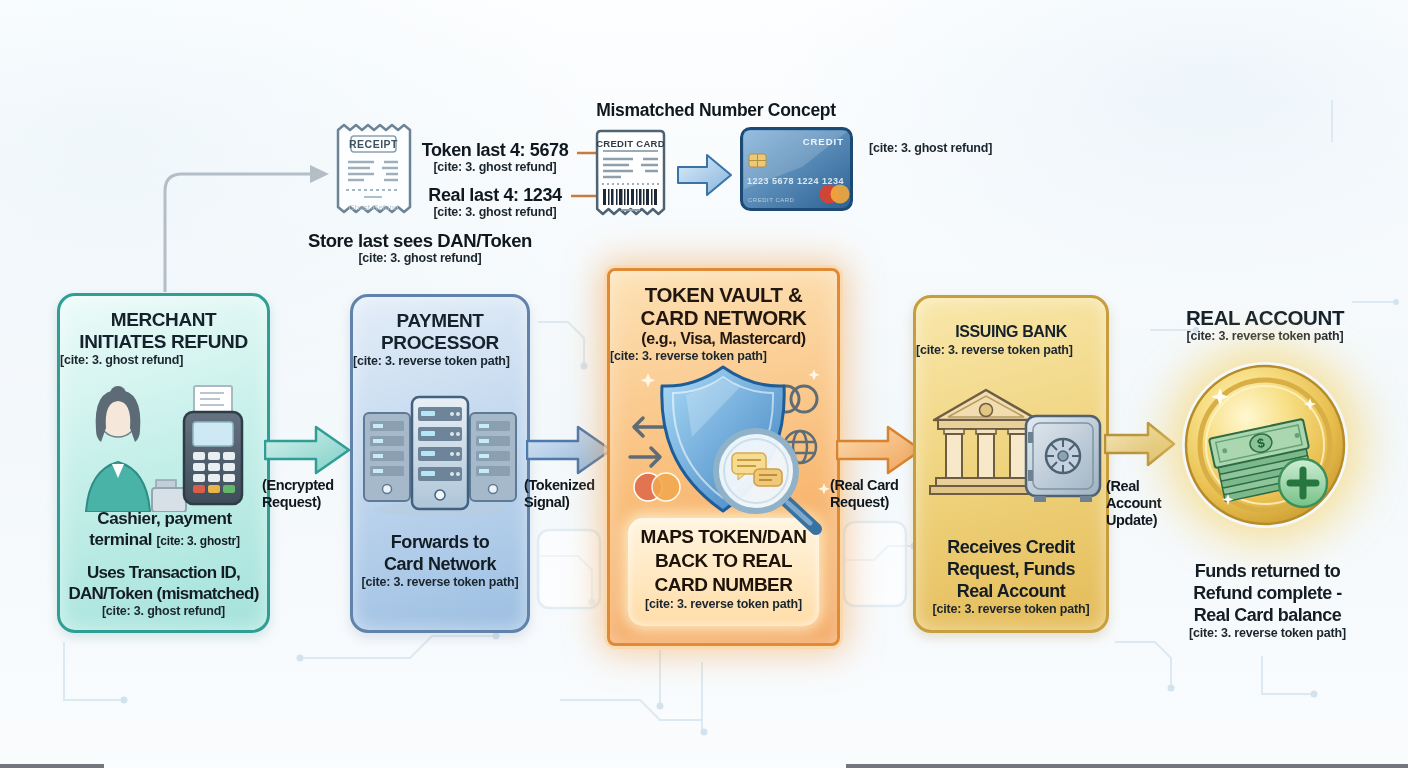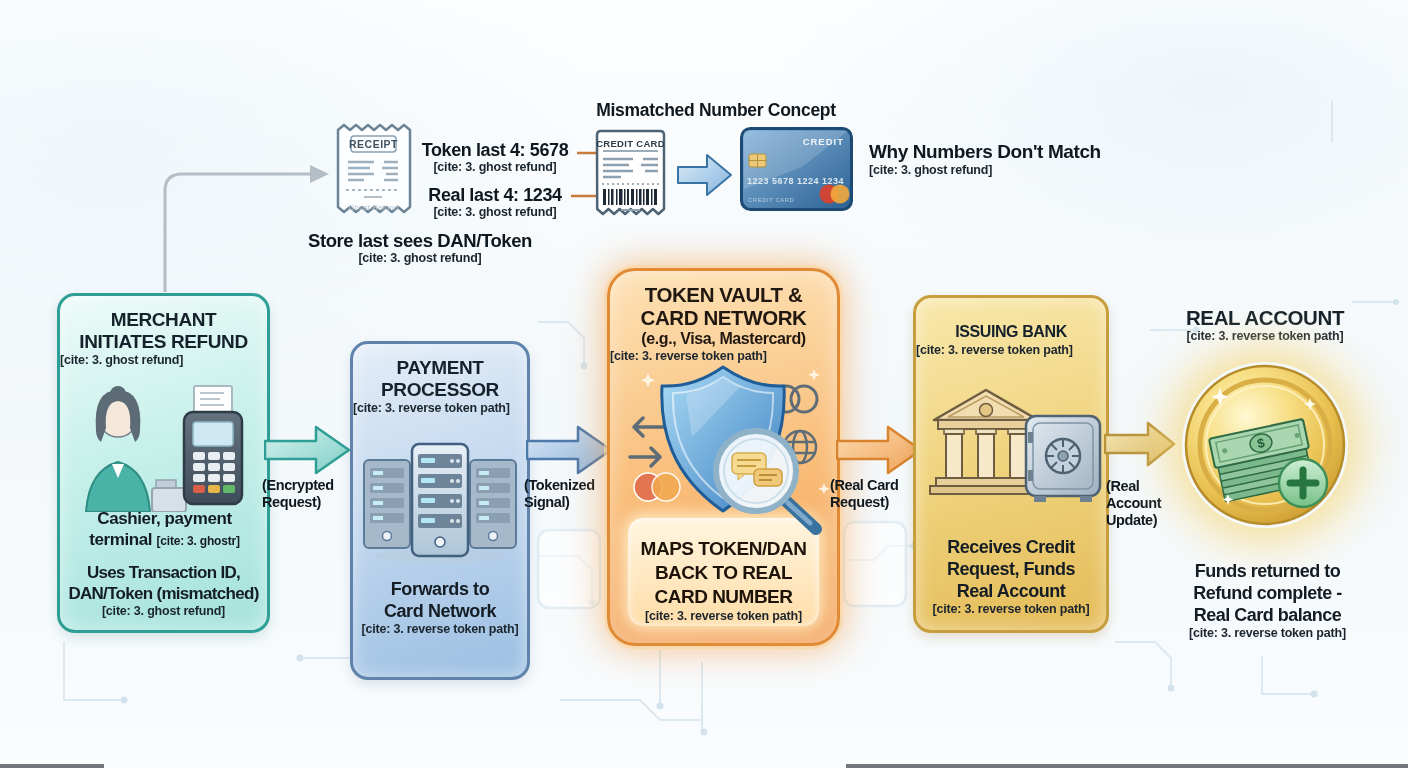--- a/index.html
+++ b/index.html
@@ -22,23 +22,23 @@
   .cite{font-size:12.5px;font-weight:700;letter-spacing:-0.2px;color:#1b252e;line-height:15px;}
   .cite-inline{font-size:12px;font-weight:700;letter-spacing:-0.2px;}
   .box{position:absolute;box-sizing:border-box;border-radius:18px;}
   .box-title{font-weight:700;text-align:center;letter-spacing:-0.4px;color:#15212b;}
   .tl{white-space:nowrap;}
   .box1{left:57px;top:293px;width:213px;height:340px;border:3px solid #2f9e95;
     background:linear-gradient(163deg,#ecfbf9 0%,#c7f0ea 45%,#a4e2db 100%);
     box-shadow:0 5px 12px rgba(40,120,113,.16), inset 0 0 20px rgba(255,255,255,.55);}
   .box2{left:350px;top:294px;width:180px;height:339px;border:3px solid #5f83ab;
     background:linear-gradient(163deg,#e4eef8 0%,#c0d6ee 48%,#9cbfe2 100%);
-    box-shadow:0 5px 12px rgba(70,105,145,.16), inset 0 0 18px rgba(255,255,255,.5);margin-top:47px;}
+    box-shadow:0 5px 12px rgba(70,105,145,.16), inset 0 0 18px rgba(255,255,255,.5);}
   .box3{left:607px;top:268px;width:233px;height:378px;border:3px solid #e0given;}
-  .box3{border:3px solid #e08a35;border-radius:28px;
+  .box3{border:3px solid #e08a35;border-radius:8px;
     background:linear-gradient(170deg,#fde2b6 0%,#f9bd79 55%,#f3a159 100%);
     box-shadow:0 0 0 3px rgba(255,214,160,.6), 0 0 34px 6px rgba(243,156,64,.5),
       inset 0 0 22px rgba(255,255,255,.45);}
   .box4{left:913px;top:295px;width:196px;height:338px;border:3px solid #c79e3e;
     background:linear-gradient(165deg,#f9e8ac 0%,#efd37d 50%,#e4bb58 100%);
     box-shadow:0 5px 12px rgba(150,115,40,.2), inset 0 0 18px rgba(255,255,255,.5);}
   .inner-cap{position:absolute;left:18px;right:18px;top:247px;height:108px;border-radius:15px;
     background:linear-gradient(180deg,#fff5e0 0%,#ffdda8 100%);
     box-shadow:0 0 16px 4px rgba(255,240,205,.95), inset 0 0 8px rgba(255,255,255,.8);
     z-index:2;}
@@ -224,21 +224,20 @@
     <rect x="9" y="27" width="17" height="13" rx="2" fill="#ecc979" stroke="#b2913f"></rect>
     <line x1="9" y1="33.5" x2="26" y2="33.5" stroke="#b2913f" stroke-width="1"></line>
     <line x1="17.5" y1="27" x2="17.5" y2="40" stroke="#b2913f" stroke-width="1"></line>
     <text x="7" y="57" font-size="9" font-weight="bold" fill="#dce8f2" letter-spacing="0.5" font-family="DejaVu Sans Mono, monospace">1223 5678 1224 1234</text>
     <text x="8" y="75" font-size="6" fill="#b8cede" letter-spacing="0.5">CREDIT CARD</text>
     <circle cx="89" cy="67" r="9.5" fill="#d8422f" opacity="0.95"></circle>
     <circle cx="100" cy="67" r="9.5" fill="#f2a83c" opacity="0.9"></circle>
   </svg>
 
   <div class="abs" style="left:869px;top:141px;width:290px">
-    <div class="ghost-line nw">Why Numbers Don't Match</div>
     <div class="cite" style="text-align:left">[cite: 3. ghost refund]</div>
   </div>
 
   <div class="abs ctr" style="left:290px;top:231px;width:260px">
     <div class="big-line nw" style="font-size:18.5px">Store last sees DAN/Token</div>
     <div class="cite">[cite: 3. ghost refund]</div>
   </div>
 
   <div class="box box1">
     <div class="box-title" style="margin-top:13px;font-size:19px;line-height:22px">
@@ -424,21 +423,21 @@
           <line x1="119" y1="95" x2="143" y2="95" stroke="#c89b3e" stroke-width="2"></line>
           <line x1="119" y1="101" x2="138" y2="101" stroke="#c89b3e" stroke-width="2"></line>
           <polygon points="120,109 120,115 127,109" fill="#f6dc92" stroke="#d8ab4e" stroke-width="1"></polygon>
           <rect x="136" y="104" width="28" height="17" rx="5" fill="#f0c879" stroke="#cf9c42" stroke-width="1.5"></rect>
           <line x1="141" y1="110" x2="159" y2="110" stroke="#bd8f38" stroke-width="2"></line>
           <line x1="141" y1="115" x2="154" y2="115" stroke="#bd8f38" stroke-width="2"></line>
         </g>
       </g>
     </svg>
     <div class="inner-cap ctr">
-      <div style="padding-top:19px">
+      <div style="padding-top:7px">
         <div class="cap3-line tl">MAPS TOKEN/DAN</div>
         <div class="cap3-line tl">BACK TO REAL</div>
         <div class="cap3-line tl">CARD NUMBER</div>
         <div class="cite">[cite: 3. reverse token path]</div>
       </div>
     </div>
   </div>
 
   <svg class="abs" style="left:836px;top:424px" width="88" height="52" viewBox="0 0 88 52">
     <polygon points="1,17 52,17 52,3 85,26 52,49 52,35 1,35" fill="url(#ga3)" stroke="#d9832f" stroke-width="2.5" stroke-linejoin="round"></polygon>

